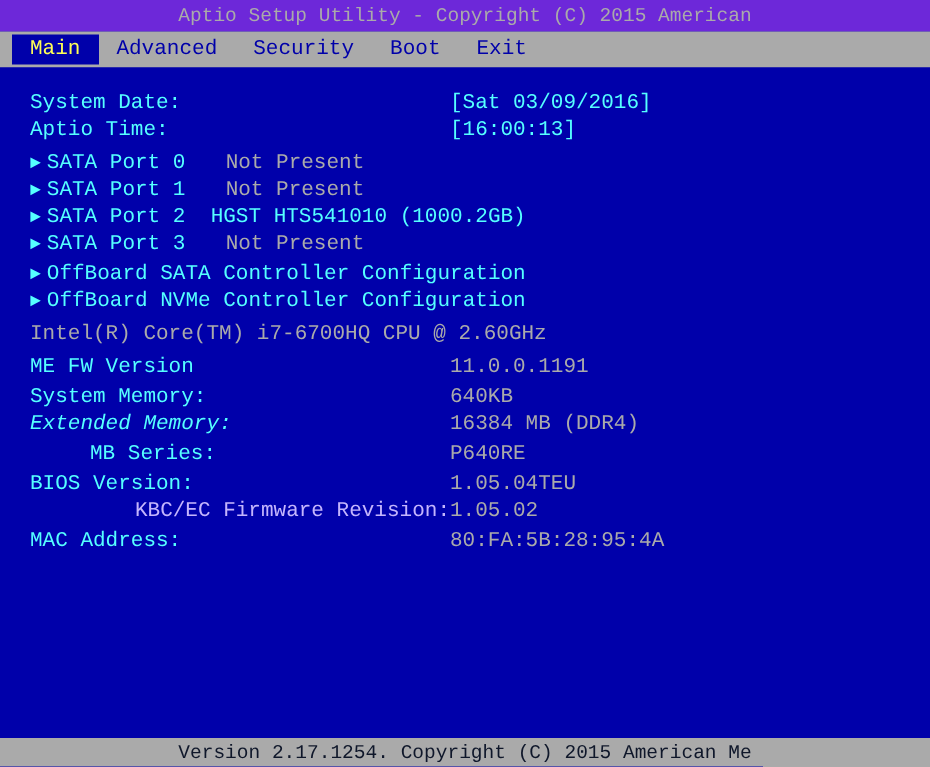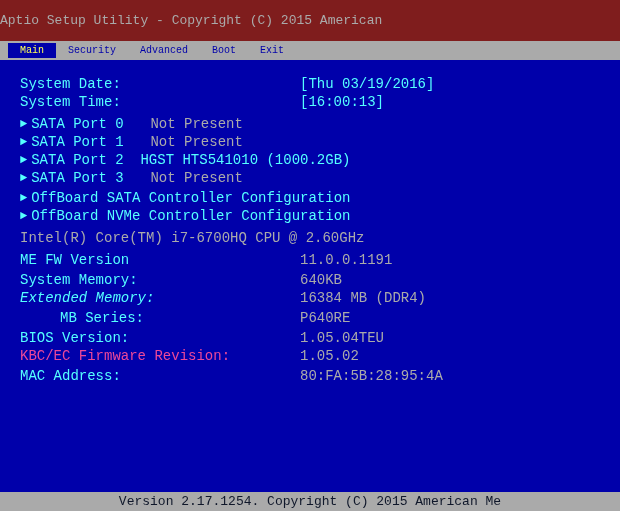--- a/index.html
+++ b/index.html
@@ -12,40 +12,40 @@
       width: 620px;
       height: 511px;
       background: #0000AA;
       font-family: 'Courier New', Courier, monospace;
       font-size: 14px;
       color: #AAAAAA;
       overflow: hidden;
     }
 
     .title-bar {
-      background: #7f1d1d;
-      color: #AAAAAA;
-      text-align: left;
-      padding: 13px 0;
+      background: #6d28d9;
+      color: #AAAAAA;
+      text-align: center;
+      padding: 3px 0;
       font-size: 13px;
     }
 
     .menu-bar {
       background: #AAAAAA;
       display: flex;
       flex-direction: row;
       padding: 2px 8px;
       gap: 0;
     }
 
     .menu-item {
       padding: 2px 12px;
       color: #0000AA;
       background: #AAAAAA;
-      font-size: 10px;
+      font-size: 14px;
       cursor: pointer;
     }
 
     .menu-item.active {
       background: #0000AA;
       color: #FFFF55;
     }
 
     .content-area {
       background: #0000AA;
@@ -127,37 +127,37 @@
   </style>
 </head>
 <body>
 
 <div class="title-bar">
   <span>Aptio Setup Utility - Copyright (C) 2015 American</span>
 </div>
 
 <div class="menu-bar">
   <div class="menu-item active">Main</div>
+  <div class="menu-item">Advanced</div>
   <div class="menu-item">Security</div>
-  <div class="menu-item">Advanced</div>
   <div class="menu-item">Boot</div>
   <div class="menu-item">Exit</div>
 </div>
 
 <div class="content-area">
 
   <div class="divider" style="margin: 6px 0;"></div>
 
   <div class="row">
     <span class="label" style="color:#55FFFF;">System Date:</span>
-    <span class="value">[Thu 03/19/2016]</span>
-  </div>
-
-  <div class="row">
-    <span class="label" style="color:#55FFFF;">System Time:</span>
+    <span class="value">[Sat 03/09/2016]</span>
+  </div>
+
+  <div class="row">
+    <span class="label" style="color:#55FFFF;">Aptio Time:</span>
     <span class="value">[16:00:13]</span>
   </div>
 
   <div class="divider" style="margin: 6px 0;"></div>
 
   <div class="sata-row">
     <span class="arrow">►</span>
     <span class="sata-label">SATA Port 0&nbsp;&nbsp;</span>
     <span class="sata-status">Not Present</span>
   </div>
@@ -225,21 +225,21 @@
   </div>
 
   <div class="divider" style="margin: 4px 0;"></div>
 
   <div class="row">
     <span class="label" style="color:#55FFFF;">BIOS Version:</span>
     <span class="info-value">1.05.04TEU</span>
   </div>
 
   <div class="row">
-    <span class="label" style="color:#ec4899;">KBC/EC Firmware Revision:</span>
+    <span class="label" style="color:#c4b5fd;text-align:right;">KBC/EC Firmware Revision:</span>
     <span class="info-value">1.05.02</span>
   </div>
 
   <div class="divider" style="margin: 4px 0;"></div>
 
   <div class="row">
     <span class="label" style="color:#55FFFF;">MAC Address:</span>
     <span class="info-value">80:FA:5B:28:95:4A</span>
   </div>
 

